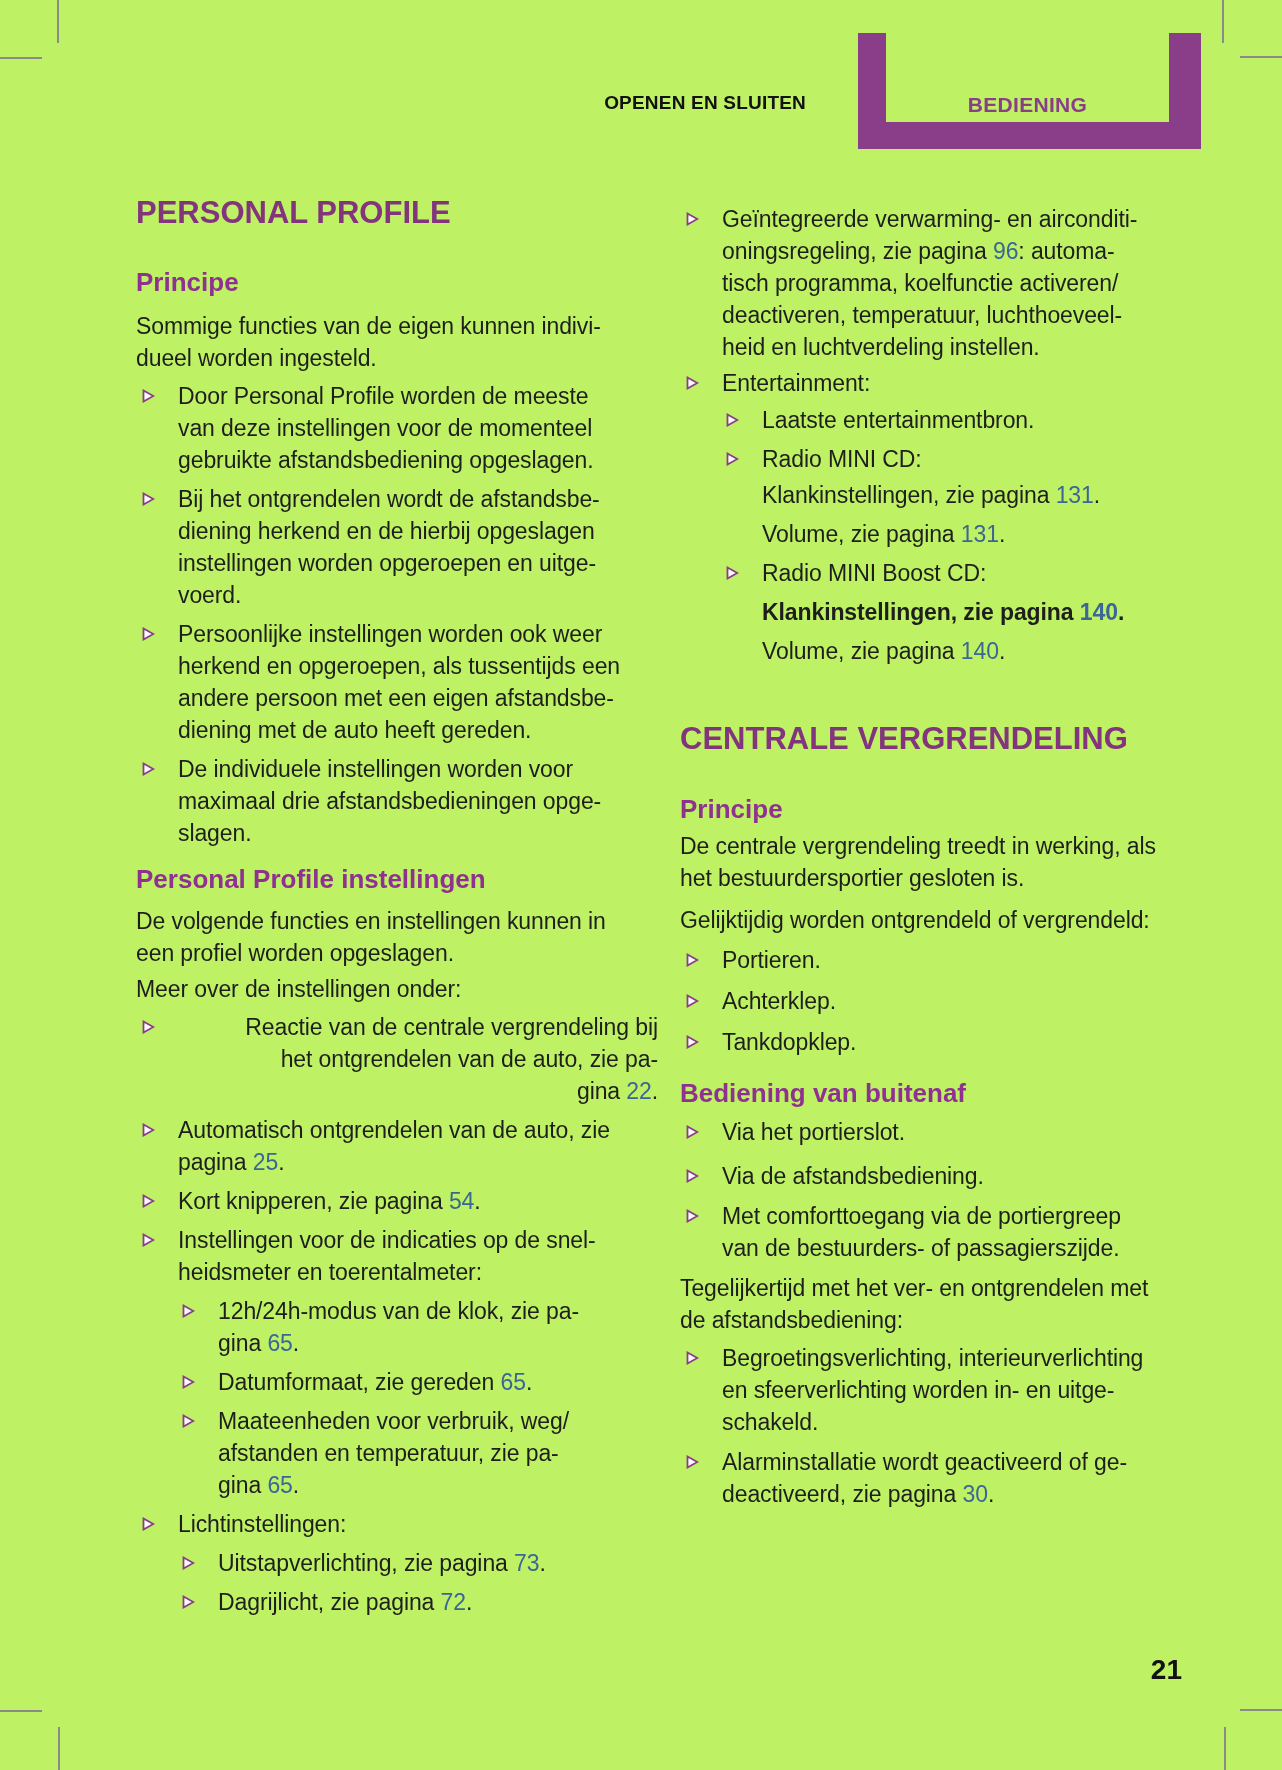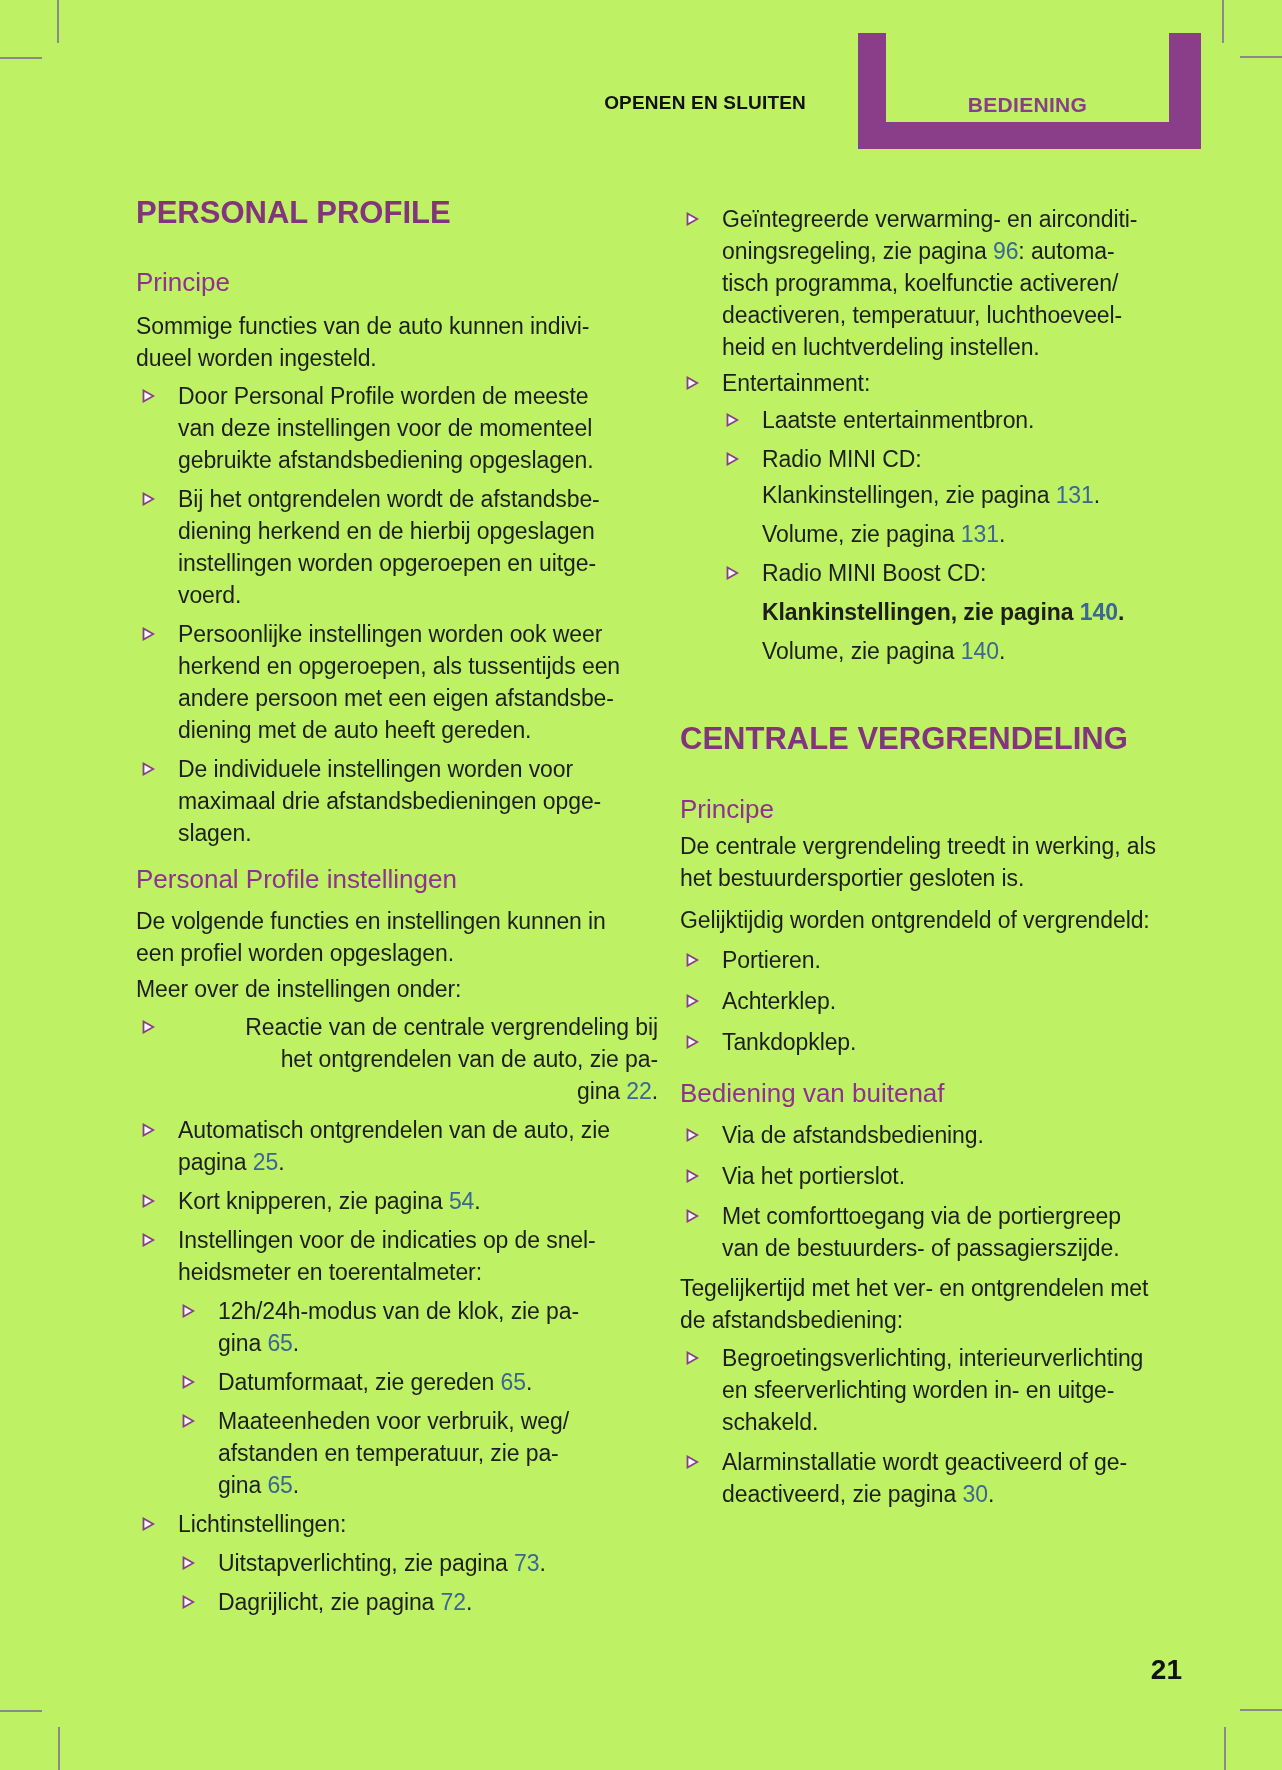--- a/index.html
+++ b/index.html
@@ -27,21 +27,21 @@
   
   .col{position:absolute;font-size:23px;line-height:32px;letter-spacing:-0.1px;}
   .col-left{left:136px;top:196px;width:522px;}
   .col-right{left:680px;top:203px;width:530px;}
   h1.sec{
     font-size:31px;line-height:34px;margin:0;color:#82357c;
     font-weight:bold;letter-spacing:0;
   }
   h2.sub{
     font-size:26px;line-height:28px;margin:0;color:#8e3190;
-    font-weight:normal;letter-spacing:0;
+    font-weight:bold;letter-spacing:0;
   }
   .p{margin:0;white-space:pre-line;}
   .li{position:relative;padding-left:42px;}
   .li .marker{position:absolute;left:6px;top:9px;line-height:0;}
   .li.lv2{padding-left:82px;}
   .li.lv2 .marker{left:46px;}
   .cont{padding-left:82px;}
   .txt{white-space:pre-line;}
   .lnk{color:#3b6695;cursor:pointer;}
   
@@ -70,21 +70,21 @@
   <div class="chapter-tab">
     <div class="tab-label">BEDIENING</div>
   </div>
 
   <div class="col col-left">
 
     <h1 class="sec">PERSONAL PROFILE</h1>
 
     <h2 class="sub" style="margin-top:38px;">Principe</h2>
 
-    <p class="p" style="margin-top:14px;">Sommige functies van de auto kunnen indivi-
+    <p class="p" style="margin-top:14px;">Sommige functies van de eigen kunnen indivi-
 dueel worden ingesteld.</p>
 
     <div class="li lv1" style="margin-top:6px;">
       <span class="marker"><svg width="13" height="14" viewBox="0 0 13 14">
             <path d="M1.5 1.5 L11.3 7 L1.5 12.5 Z" fill="#fff" stroke="#8a3d88" stroke-width="1.8"></path>
           </svg></span>
       <span class="txt">Door Personal Profile worden de meeste
 van deze instellingen voor de momenteel
 gebruikte afstandsbediening opgeslagen.</span>
     </div>
@@ -261,31 +261,31 @@
     </div>
     <div class="li lv1" style="margin-top:9px;">
       <span class="marker"><svg width="13" height="14" viewBox="0 0 13 14">
             <path d="M1.5 1.5 L11.3 7 L1.5 12.5 Z" fill="#fff" stroke="#8a3d88" stroke-width="1.8"></path>
           </svg></span>
       <span class="txt">Tankdopklep.</span>
     </div>
 
     <h2 class="sub" style="margin-top:21px;">Bediening van buitenaf</h2>
 
+    <div class="li lv1" style="margin-top:9px;">
+      <span class="marker"><svg width="13" height="14" viewBox="0 0 13 14">
+            <path d="M1.5 1.5 L11.3 7 L1.5 12.5 Z" fill="#fff" stroke="#8a3d88" stroke-width="1.8"></path>
+          </svg></span>
+      <span class="txt">Via het portierslot.</span>
+    </div>
     <div class="li lv1" style="margin-top:12px;">
       <span class="marker"><svg width="13" height="14" viewBox="0 0 13 14">
             <path d="M1.5 1.5 L11.3 7 L1.5 12.5 Z" fill="#fff" stroke="#8a3d88" stroke-width="1.8"></path>
           </svg></span>
       <span class="txt">Via de afstandsbediening.</span>
-    </div>
-    <div class="li lv1" style="margin-top:9px;">
-      <span class="marker"><svg width="13" height="14" viewBox="0 0 13 14">
-            <path d="M1.5 1.5 L11.3 7 L1.5 12.5 Z" fill="#fff" stroke="#8a3d88" stroke-width="1.8"></path>
-          </svg></span>
-      <span class="txt">Via het portierslot.</span>
     </div>
     <div class="li lv1" style="margin-top:8px;">
       <span class="marker"><svg width="13" height="14" viewBox="0 0 13 14">
             <path d="M1.5 1.5 L11.3 7 L1.5 12.5 Z" fill="#fff" stroke="#8a3d88" stroke-width="1.8"></path>
           </svg></span>
       <span class="txt">Met comforttoegang via de portiergreep
 van de bestuurders- of passagierszijde.</span>
     </div>
 
     <p class="p" style="margin-top:8px;">Tegelijkertijd met het ver- en ontgrendelen met

